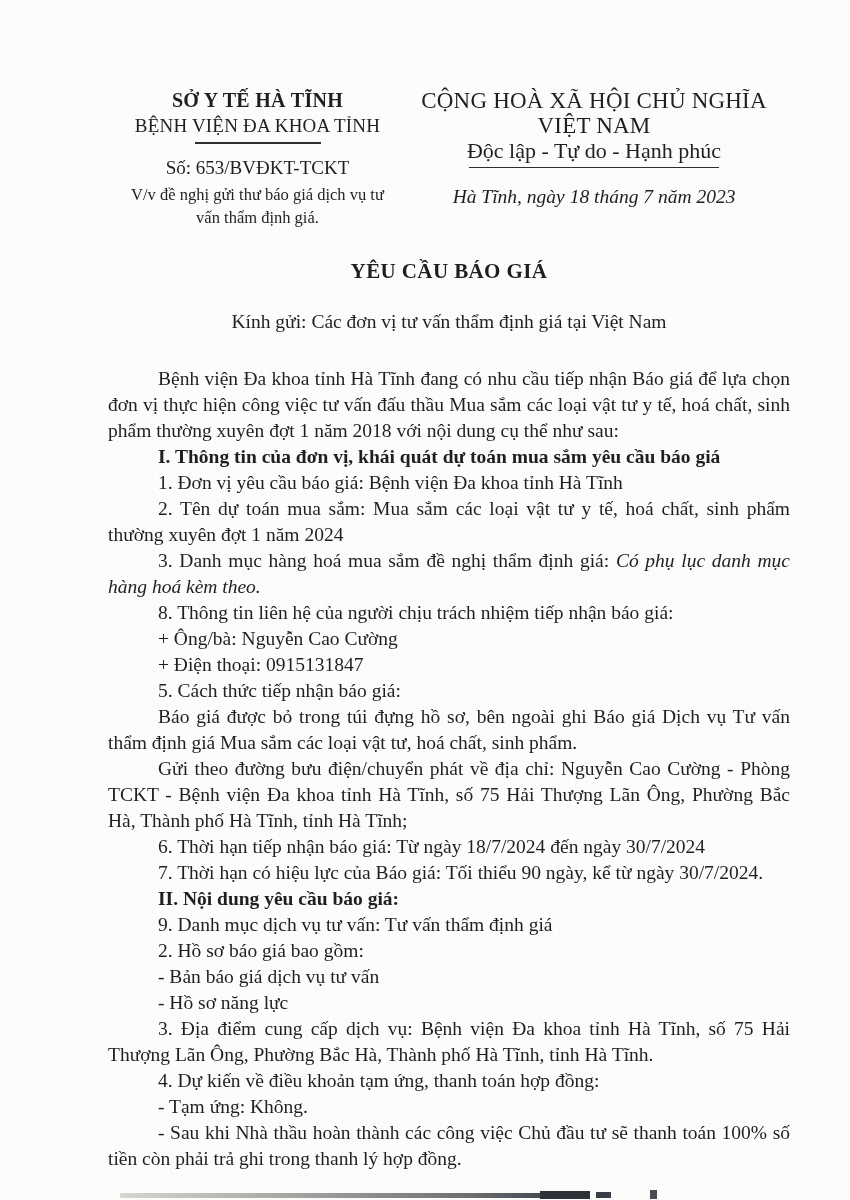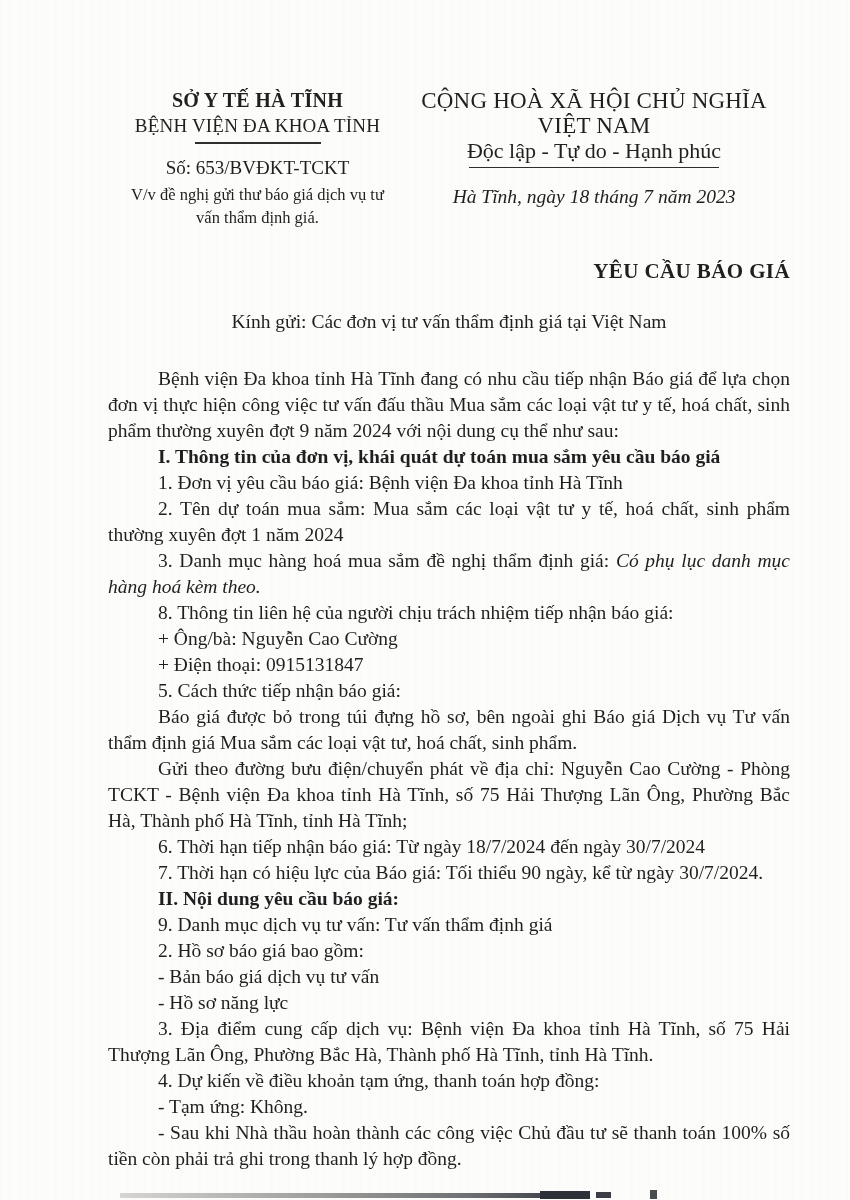--- a/index.html
+++ b/index.html
@@ -82,21 +82,21 @@
   
   .body-block {
     position: absolute;
     top: 258px;
     left: 108px;
     width: 682px;
     font-size: 19.5px;
     line-height: 26px;
   }
   .doc-title {
-    text-align: right;
+    text-align: center;
     font-weight: bold;
     font-size: 21px;
     letter-spacing: 0.4px;
     margin: 0 0 25px 0;
   }
   .salutation {
     text-align: center;
     margin: 0 0 31px 0;
   }
   .para {
@@ -151,21 +151,21 @@
     <div class="national">CỘNG HOÀ XÃ HỘI CHỦ NGHĨA VIỆT NAM</div>
     <div class="motto">Độc lập - Tự do - Hạnh phúc</div>
     <div class="hdr-rule-right"></div>
     <div class="dateline">Hà Tĩnh, ngày 18 tháng 7 năm 2023</div>
   </div>
 
   <div class="body-block">
     <p class="doc-title">YÊU CẦU BÁO GIÁ</p>
     <p class="salutation">Kính gửi: Các đơn vị tư vấn thẩm định giá tại Việt Nam</p>
 
-    <p class="para">Bệnh viện Đa khoa tỉnh Hà Tĩnh đang có nhu cầu tiếp nhận Báo giá để lựa chọn đơn vị thực hiện công việc tư vấn đấu thầu Mua sắm các loại vật tư y tế, hoá chất, sinh phẩm thường xuyên đợt 9 năm 2024 với nội dung cụ thể như sau:</p>
+    <p class="para">Bệnh viện Đa khoa tỉnh Hà Tĩnh đang có nhu cầu tiếp nhận Báo giá để lựa chọn đơn vị thực hiện công việc tư vấn đấu thầu Mua sắm các loại vật tư y tế, hoá chất, sinh phẩm thường xuyên đợt 1 năm 2018 với nội dung cụ thể như sau:</p>
 
     <p class="para bold">I. Thông tin của đơn vị, khái quát dự toán mua sắm yêu cầu báo giá</p>
     <p class="para">1. Đơn vị yêu cầu báo giá: Bệnh viện Đa khoa tỉnh Hà Tĩnh</p>
     <p class="para">2. Tên dự toán mua sắm: Mua sắm các loại vật tư y tế, hoá chất, sinh phẩm thường xuyên đợt 1 năm 2024</p>
     <p class="para"><span>3. Danh mục hàng hoá mua sắm đề nghị thẩm định giá: </span><span class="italic">Có phụ lục danh mục hàng hoá kèm theo.</span></p>
     <p class="para">8. Thông tin liên hệ của người chịu trách nhiệm tiếp nhận báo giá:</p>
     <p class="para">+ Ông/bà: Nguyễn Cao Cường</p>
     <p class="para">+ Điện thoại: 0915131847</p>
     <p class="para">5. Cách thức tiếp nhận báo giá:</p>
     <p class="para">Báo giá được bỏ trong túi đựng hồ sơ, bên ngoài ghi Báo giá Dịch vụ Tư vấn thẩm định giá Mua sắm các loại vật tư, hoá chất, sinh phẩm.</p>

